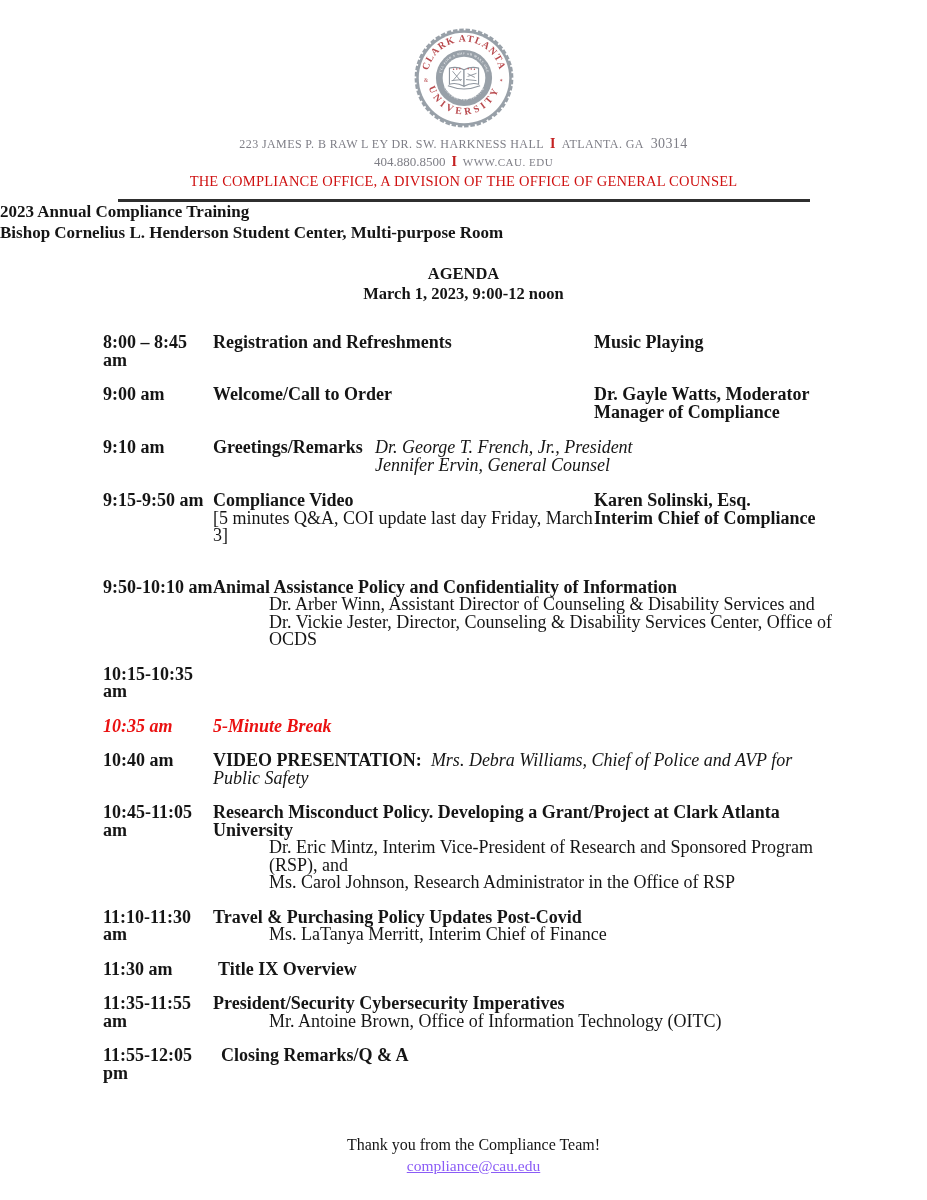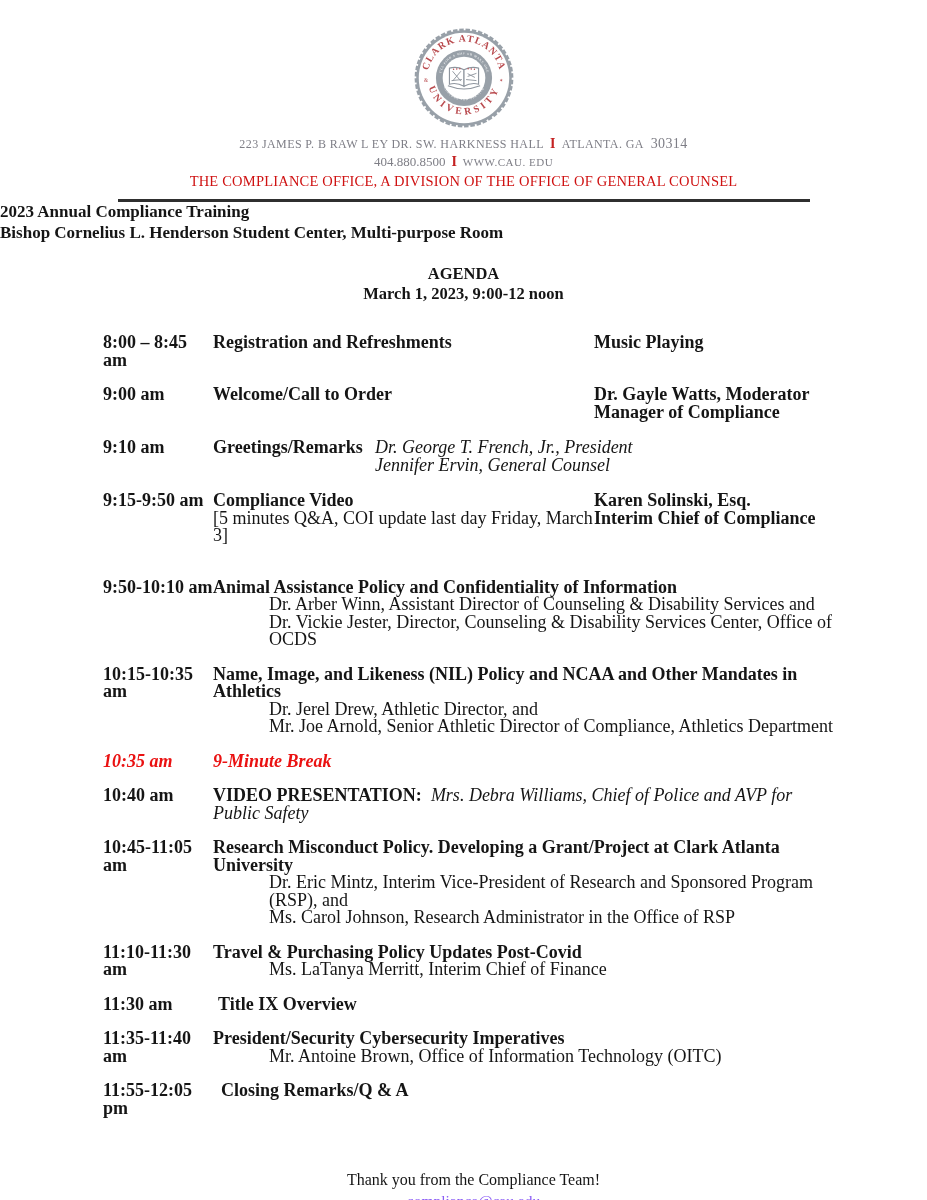--- a/index.html
+++ b/index.html
@@ -165,30 +165,25 @@
       <div class="t">9:50-10:10 am</div>
       <div class="main">
         <div class="b">Animal Assistance Policy and Confidentiality of Information</div>
         <div class="details">Dr. Arber Winn, Assistant Director of Counseling &amp; Disability Services and</div>
         <div class="details">Dr. Vickie Jester, Director, Counseling &amp; Disability Services Center, Office of OCDS</div>
       </div>
     </div>
 
     <div class="row">
       <div class="t">10:15-10:35 am</div>
-      <div class="main">
-        <div class="b">Name, Image, and Likeness (NIL) Policy and NCAA and Other Mandates in Athletics</div>
-        <div class="details">Dr. Jerel Drew, Athletic Director, and</div>
-        <div class="details">Mr. Joe Arnold, Senior Athletic Director of Compliance, Athletics Department</div>
-      </div>
     </div>
 
     <div class="row">
       <div class="t red i">10:35 am</div>
-      <div class="main b red i">9-Minute Break</div>
+      <div class="main b red i">5-Minute Break</div>
     </div>
 
     <div class="row">
       <div class="t">10:40 am</div>
       <div class="main"><span class="b">VIDEO PRESENTATION:</span>&nbsp; <span class="i">Mrs.  Debra Williams, Chief of Police and AVP for Public Safety</span></div>
     </div>
 
     <div class="row">
       <div class="t">10:45-11:05 am</div>
       <div class="main">
@@ -205,21 +200,21 @@
         <div class="details">Ms. LaTanya Merritt, Interim Chief of Finance</div>
       </div>
     </div>
 
     <div class="row">
       <div class="t">11:30 am</div>
       <div class="main b" style="padding-left:5px;">Title IX Overview</div>
     </div>
 
     <div class="row">
-      <div class="t">11:35-11:40 am</div>
+      <div class="t">11:35-11:55 am</div>
       <div class="main">
         <div class="b">President/Security Cybersecurity Imperatives</div>
         <div class="details">Mr. Antoine Brown, Office of Information Technology (OITC)</div>
       </div>
     </div>
 
     <div class="row">
       <div class="t">11:55-12:05 pm</div>
       <div class="main b" style="padding-left:8px;">Closing Remarks/Q &amp; A</div>
     </div>

